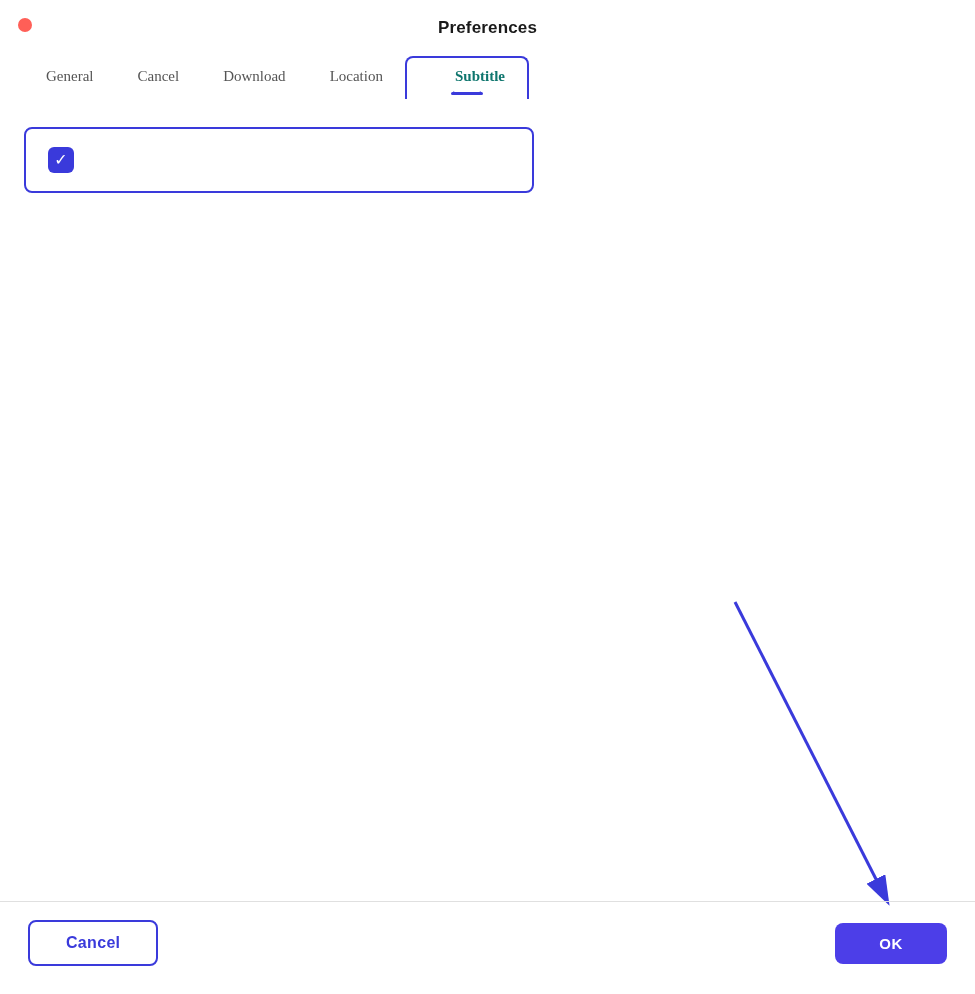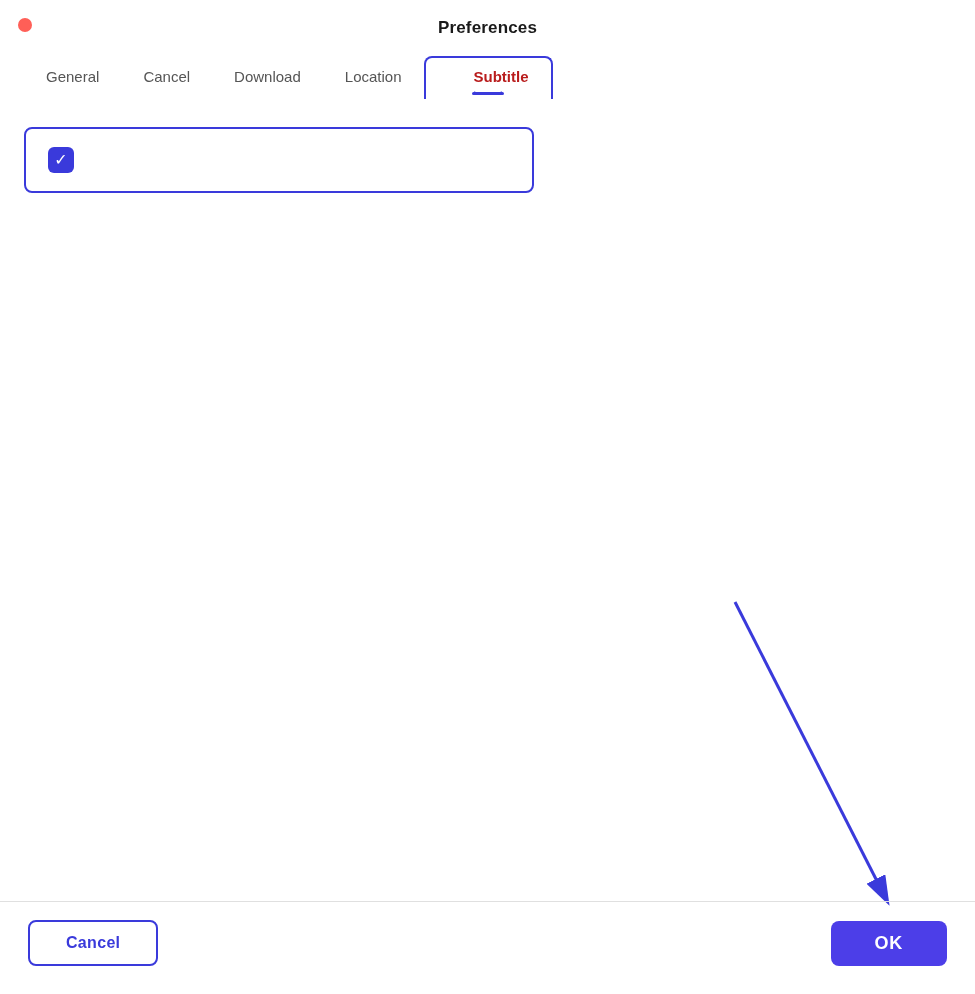--- a/index.html
+++ b/index.html
@@ -75,24 +75,25 @@
       padding: 10px 22px 12px 22px;
       font-size: 15px;
       color: #555;
       cursor: pointer;
       border-radius: 8px 8px 0 0;
       position: relative;
       font-weight: 400;
       background: none;
       border: none;
       outline: none;
+      font-family: Liberation Serif, serif;
     }
 
     .tab.active {
-      color: #b91c1c;
+      color: #0f766e;
       font-weight: 700;
       border: 2.5px solid #3a3adb;
       border-bottom: none;
       border-radius: 8px 8px 0 0;
       padding-bottom: 14px;
       padding-left: 48px;
     }
 
     .tab.active::after {
       content: '';
@@ -193,21 +194,21 @@
       cursor: pointer;
       letter-spacing: 0.02em;
     }
 
     .btn-ok {
       padding: 12px 44px;
       border: none;
       border-radius: 8px;
       background: #4c3ee8;
       color: #fff;
-      font-size: 18px;
+      font-size: 15px;
       font-weight: 700;
       cursor: pointer;
       letter-spacing: 0.04em;
     }
 
     
     .arrow-svg-container {
       position: absolute;
       bottom: 72px;
       right: 50px;

